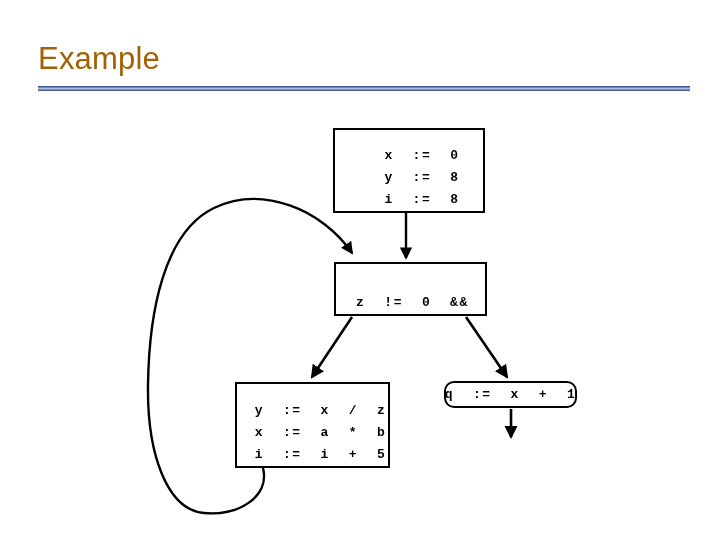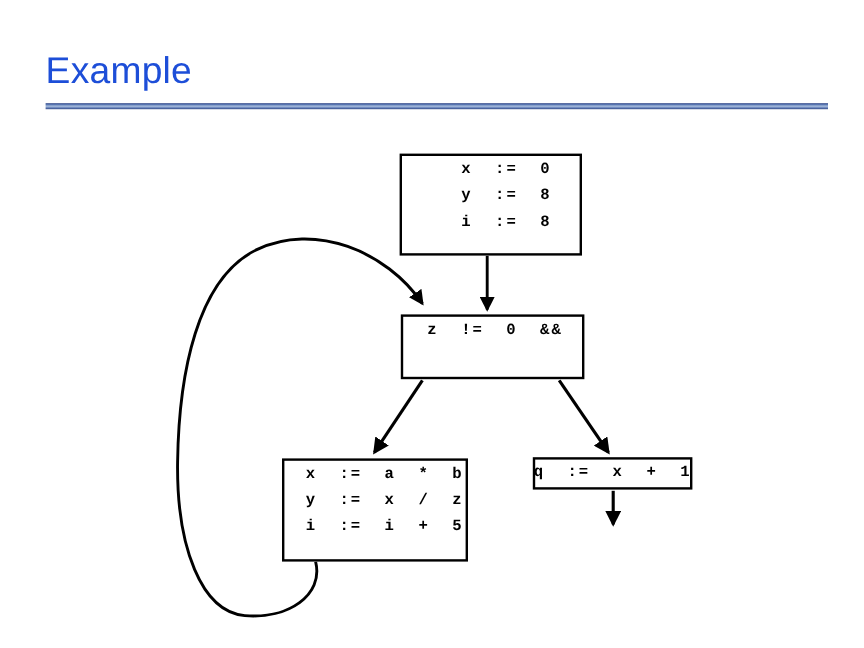--- a/index.html
+++ b/index.html
@@ -21,21 +21,21 @@
     height: 540px;
     background: #ffffff;
   }
   #page-title {
     position: absolute;
     left: 38px;
     top: 40px;
     font-family: "Liberation Sans", sans-serif;
     font-size: 31px;
     font-weight: 400;
-    color: #1d4ed8;
+    color: #a16207;
     letter-spacing: 0.2px;
     line-height: 38px;
     white-space: nowrap;
   }
   #title-rule {
     position: absolute;
     left: 38px;
     top: 86px;
     width: 652px;
     height: 5px;
@@ -46,21 +46,21 @@
         #6d88be 74%,
         #2f4583 100%);
   }
   .code-box {
     position: absolute;
     box-sizing: border-box;
     border: 2px solid #000000;
     background: #ffffff;
     display: flex;
     flex-direction: column;
-    justify-content: flex-start;
+    justify-content: flex-end;
     align-items: center;
     z-index: 3;
   }
   .code-line {
     font-family: "Liberation Mono", "DejaVu Sans Mono", monospace;
     font-size: 13px;
     font-weight: bold;
     color: #000000;
     letter-spacing: 1.6px;
     white-space: pre;
@@ -85,20 +85,21 @@
     top: 382px;
     width: 155px;
     height: 86px;
     padding-left: 16px;
   }
   #box-exit {
     left: 444px;
     top: 381px;
     width: 133px;
     height: 27px;
+    border-radius: 10px;
   }
   #edges {
     position: absolute;
     left: 0; top: 0;
     width: 720px;
     height: 540px;
     z-index: 1;
   }
 </style>
 </head>
@@ -136,22 +137,22 @@
     <div class="code-line">x  :=  0</div>
     <div class="code-line">y  :=  8</div>
     <div class="code-line">i  :=  8</div>
   </div>
 
   <div class="code-box" id="box-cond">
     <div class="code-line">z  !=  0  &amp;&amp;</div>
   </div>
 
   <div class="code-box" id="box-body">
+    <div class="code-line">y  :=  x  /  z</div>
     <div class="code-line">x  :=  a  *  b</div>
-    <div class="code-line">y  :=  x  /  z</div>
     <div class="code-line">i  :=  i  +  5</div>
   </div>
 
   <div class="code-box" id="box-exit">
     <div class="code-line">q  :=  x  +  1</div>
   </div>
 
 </div>
 
 </body></html>

